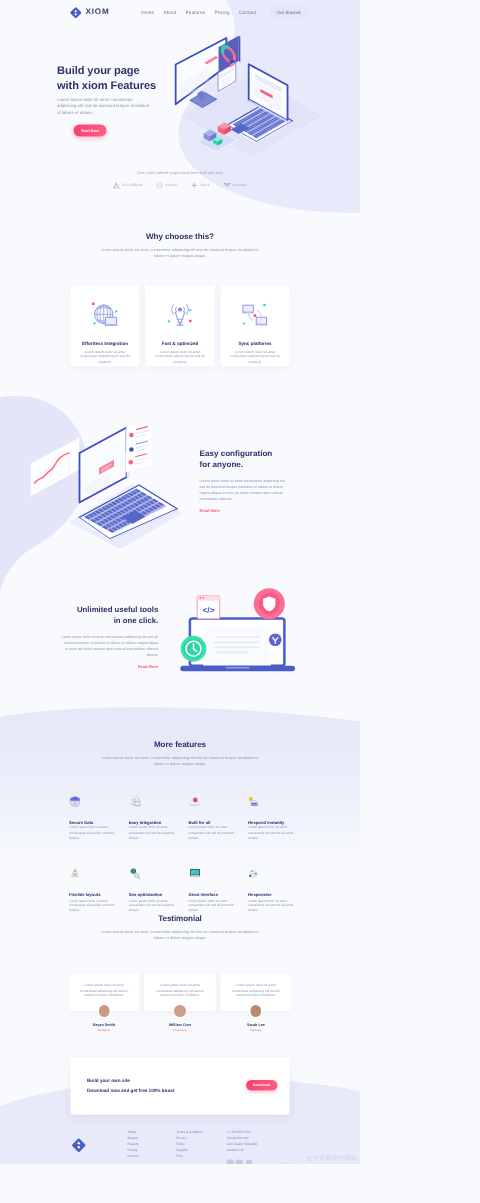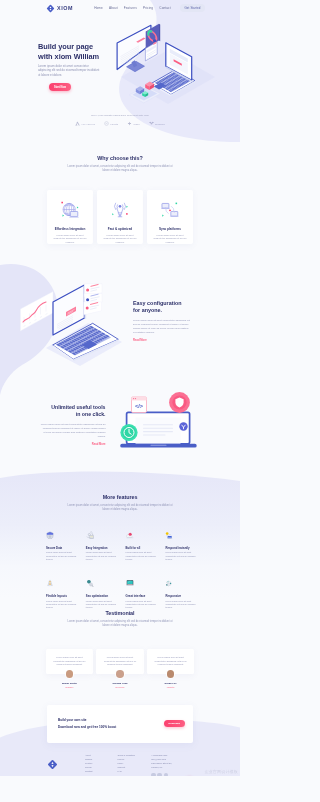--- a/index.html
+++ b/index.html
@@ -292,21 +292,21 @@
       <a data-name="nav-item-about">About</a>
       <a data-name="nav-item-features">Features</a>
       <a data-name="nav-item-pricing">Pricing</a>
       <a data-name="nav-item-contact">Contact</a>
       <div class="nav-cta" data-name="nav-cta-button">Get Started</div>
     </div>
   </div>
 
   <div class="hero-title" data-name="hero-title">
     <div data-name="hero-title-line1">Build your page</div>
-    <div data-name="hero-title-line2">with xiom William</div>
+    <div data-name="hero-title-line2">with xiom Features</div>
   </div>
   <div class="hero-body" data-name="hero-body">Lorem ipsum dolor sit amet consectetur adipiscing elit sed do eiusmod tempor incididunt ut labore et dolore.</div>
   <div class="hero-btn" data-name="hero-cta-button">Start Now</div>
   <div class="hero-note" data-name="hero-note">Over 4,000 website pages have been built with xiom</div>
 
   <div class="clients" data-name="client-logos">
     <div class="client" data-name="client-logo-0">
       <svg data-name="atlassian-icon" width="5" height="5" viewBox="0 0 24 24">
           <path d="M7 13 L1 22 H12 Z M12 2 L5 12 h8 l5 10 h5 Z" fill="#6d71a0"></path>
         </svg>

